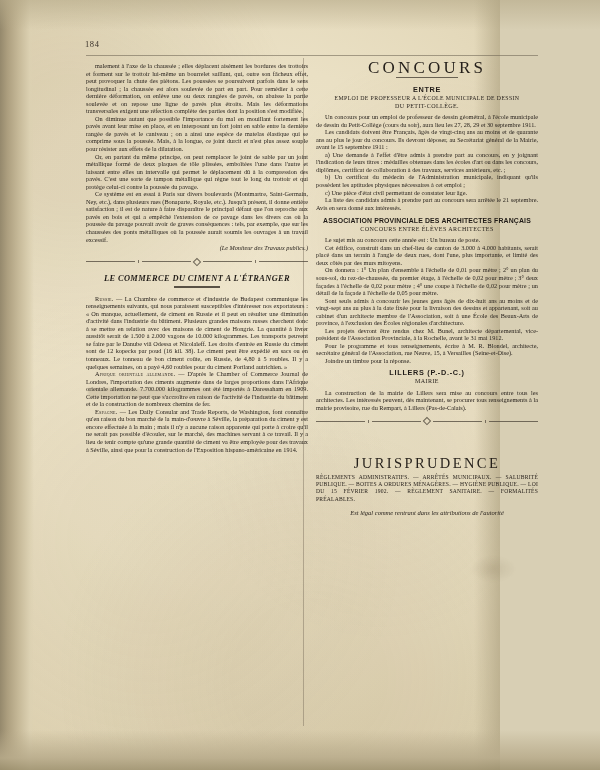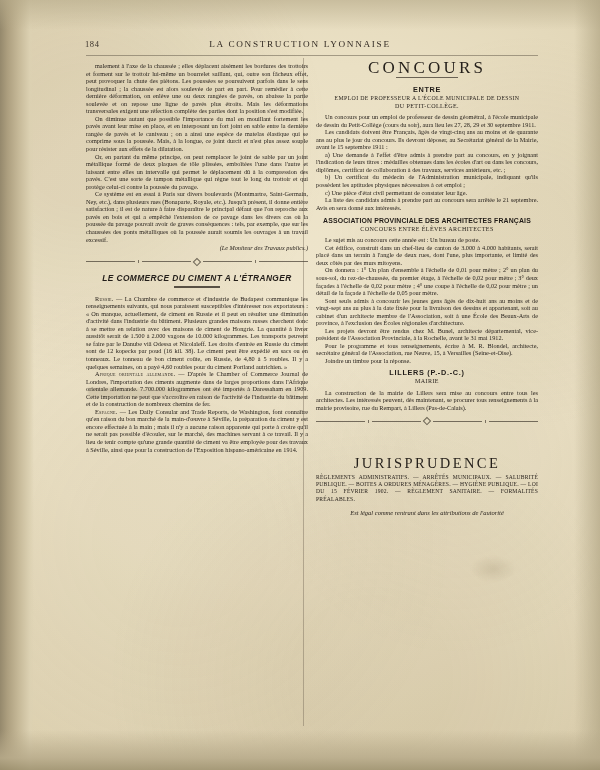--- a/index.html
+++ b/index.html
@@ -3,21 +3,21 @@
 <meta charset="utf-8">
 <style>
   html,body{margin:0;padding:0;}
   body{
     width:600px;height:770px;overflow:hidden;
     background:#d8cfb4;
     font-family:"Liberation Serif", serif;
   }
   
   #scan{
-    position:relative;width:600px;height:770px;
+    position:relative;width:500px;height:770px;
     background:
       radial-gradient(ellipse 130% 90% at 48% 42%, #efe6cd 0%, #eae0c4 38%, #ded2b2 68%, #cfc3a2 85%, #bdb08f 100%);
   }
   
   #gutter-left{
     position:absolute;left:0;top:0;width:34px;height:770px;
     background:linear-gradient(to right,#8e8266 0%,#a89a7a 22%,#c4b796 55%,#dcd1b2 88%,rgba(224,214,188,0) 100%);
     opacity:.92;
   }
   #edge-bottom2{
@@ -83,21 +83,21 @@
   .orn .bar{height:1px;width:52px;background:#4e4639;opacity:.75;}
   .orn .dia{
     width:4px;height:4px;border:.8px solid #4e4639;
     transform:rotate(45deg);opacity:.8;
   }
   .orn .tick{width:1px;height:3px;background:#4e4639;opacity:.7;}
   
   .sec-ital{
     text-indent:0;text-align:center;font-style:italic;font-weight:bold;
     font-size:8.4px;letter-spacing:.4px;margin:10px 0 0 0;color:#221d19;
-    font-family:Liberation Sans, sans-serif;
+    font-family:Liberation Serif, serif;
   }
   .sec-rule{
     width:46px;height:1.4px;background:#3e372e;margin:4px auto 7px auto;opacity:.85;
   }
   .bigtitle{
     text-indent:0;text-align:center;
     font-size:17px;letter-spacing:3.2px;color:#241f1a;
     margin:2px 0 0 0;font-family:"Liberation Serif", serif;
   }
   .bigtitle-rule{
@@ -146,21 +146,20 @@
   <div id="mottle"></div>
   <div id="gutter-left"></div>
   <div id="edge-top"></div>
   <div id="edge-right"></div>
   <div id="ghost"></div>
   <div id="ghost2"></div>
 
   <div id="type">
 
     <div class="hdr" id="folio">184</div>
-    <div class="hdr" id="runhead">LA CONSTRUCTION LYONNAISE</div>
     <div id="hdr-rule"></div>
     <div id="col-rule"></div>
 
     <div class="col" id="col-left">
 
       <p>malement à l'axe de la chaussée ; elles déplacent aisément les bordures des trottoirs et forment sur le trottoir lui-même un bourrelet saillant, qui, outre son fâcheux effet, peut provoquer la chute des piétons. Les poussées se poursuivent parfois dans le sens longitudinal ; la chaussée est alors soulevée de part en part. Pour remédier à cette dernière déformation, on enlève une ou deux rangées de pavés, on abaisse la partie soulevée et on repose une ligne de pavés plus étroits. Mais les déformations transversales exigent une réfection complète des parties dont la position s'est modifiée.</p>
       <p>On diminue autant que possible l'importance du mal en mouillant fortement les pavés avant leur mise en place, et en interposant un fort joint en sable entre la dernière rangée de pavés et le caniveau ; on a ainsi une espèce de matelas élastique qui se comprime sous la poussée. Mais, à la longue, ce joint durcit et n'est plus assez souple pour résister aux effets de la dilatation.</p>
       <p>Or, en partant du même principe, on peut remplacer le joint de sable par un joint métallique formé de deux plaques de tôle plissées, emboîtées l'une dans l'autre et laissant entre elles un intervalle qui permet le déplacement dû à la compression des pavés. C'est une sorte de tampon métallique qui règne tout le long du trottoir et qui protège celui-ci contre la poussée du pavage.</p>
       <p>Ce système est en essai à Paris sur divers boulevards (Montmartre, Saint-Germain, Ney, etc.), dans plusieurs rues (Bonaparte, Royale, etc.). Jusqu'à présent, il donne entière satisfaction ; il est de nature à faire disparaître le principal défaut que l'on reproche aux pavés en bois et qui a empêché l'extension de ce pavage dans les divers cas où la poussée du pavage pouvait avoir de graves conséquences : tels, par exemple, que sur les chaussées des ponts métalliques où la poussée aurait soumis les ouvrages à un travail excessif.</p>
       <p class="sig">(Le Moniteur des Travaux publics.)</p>

